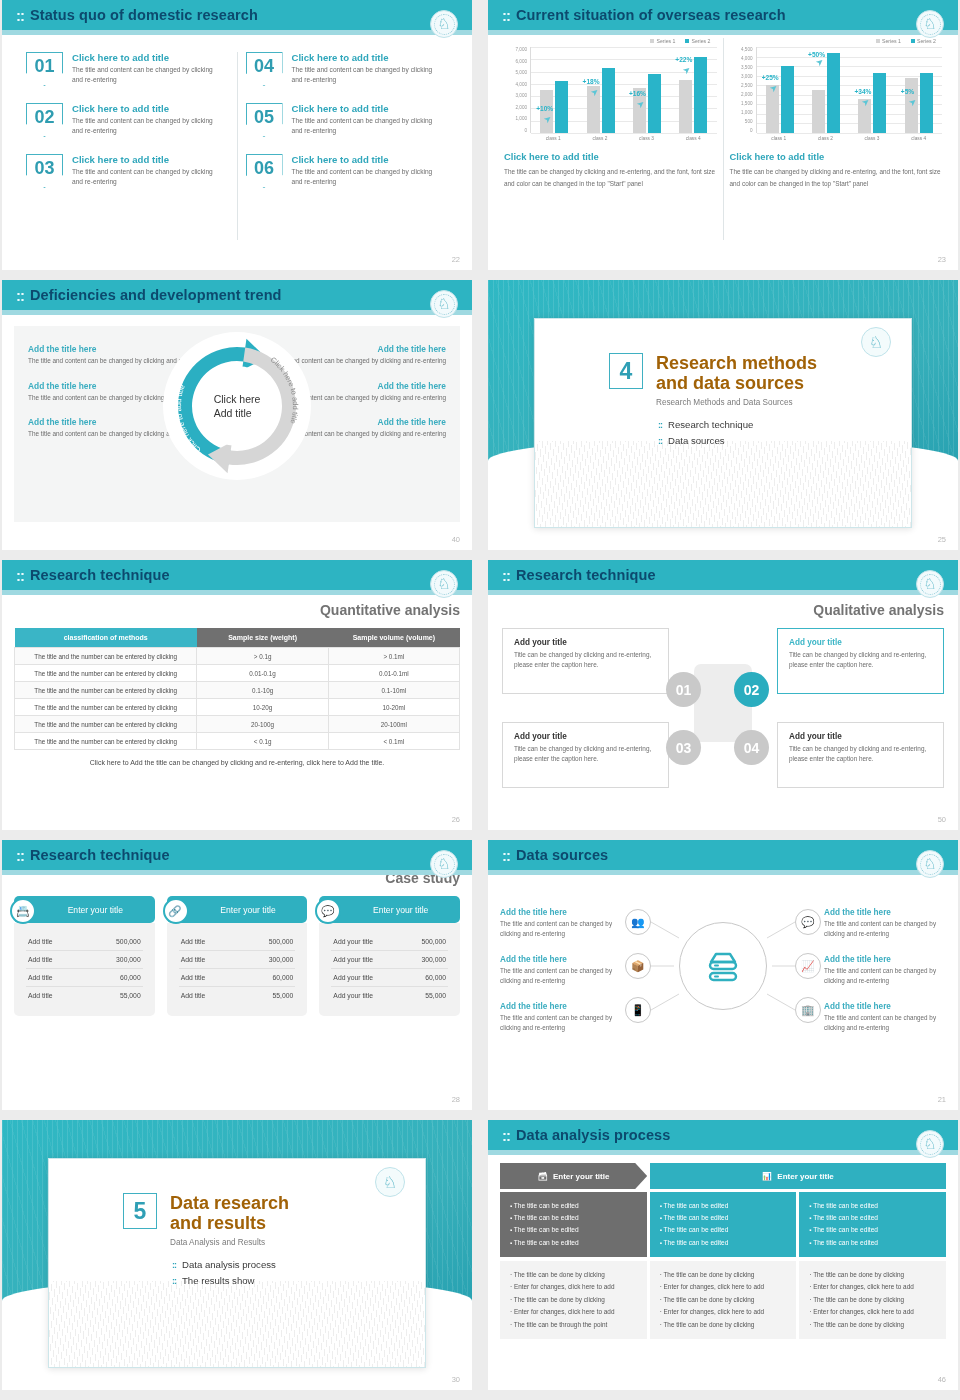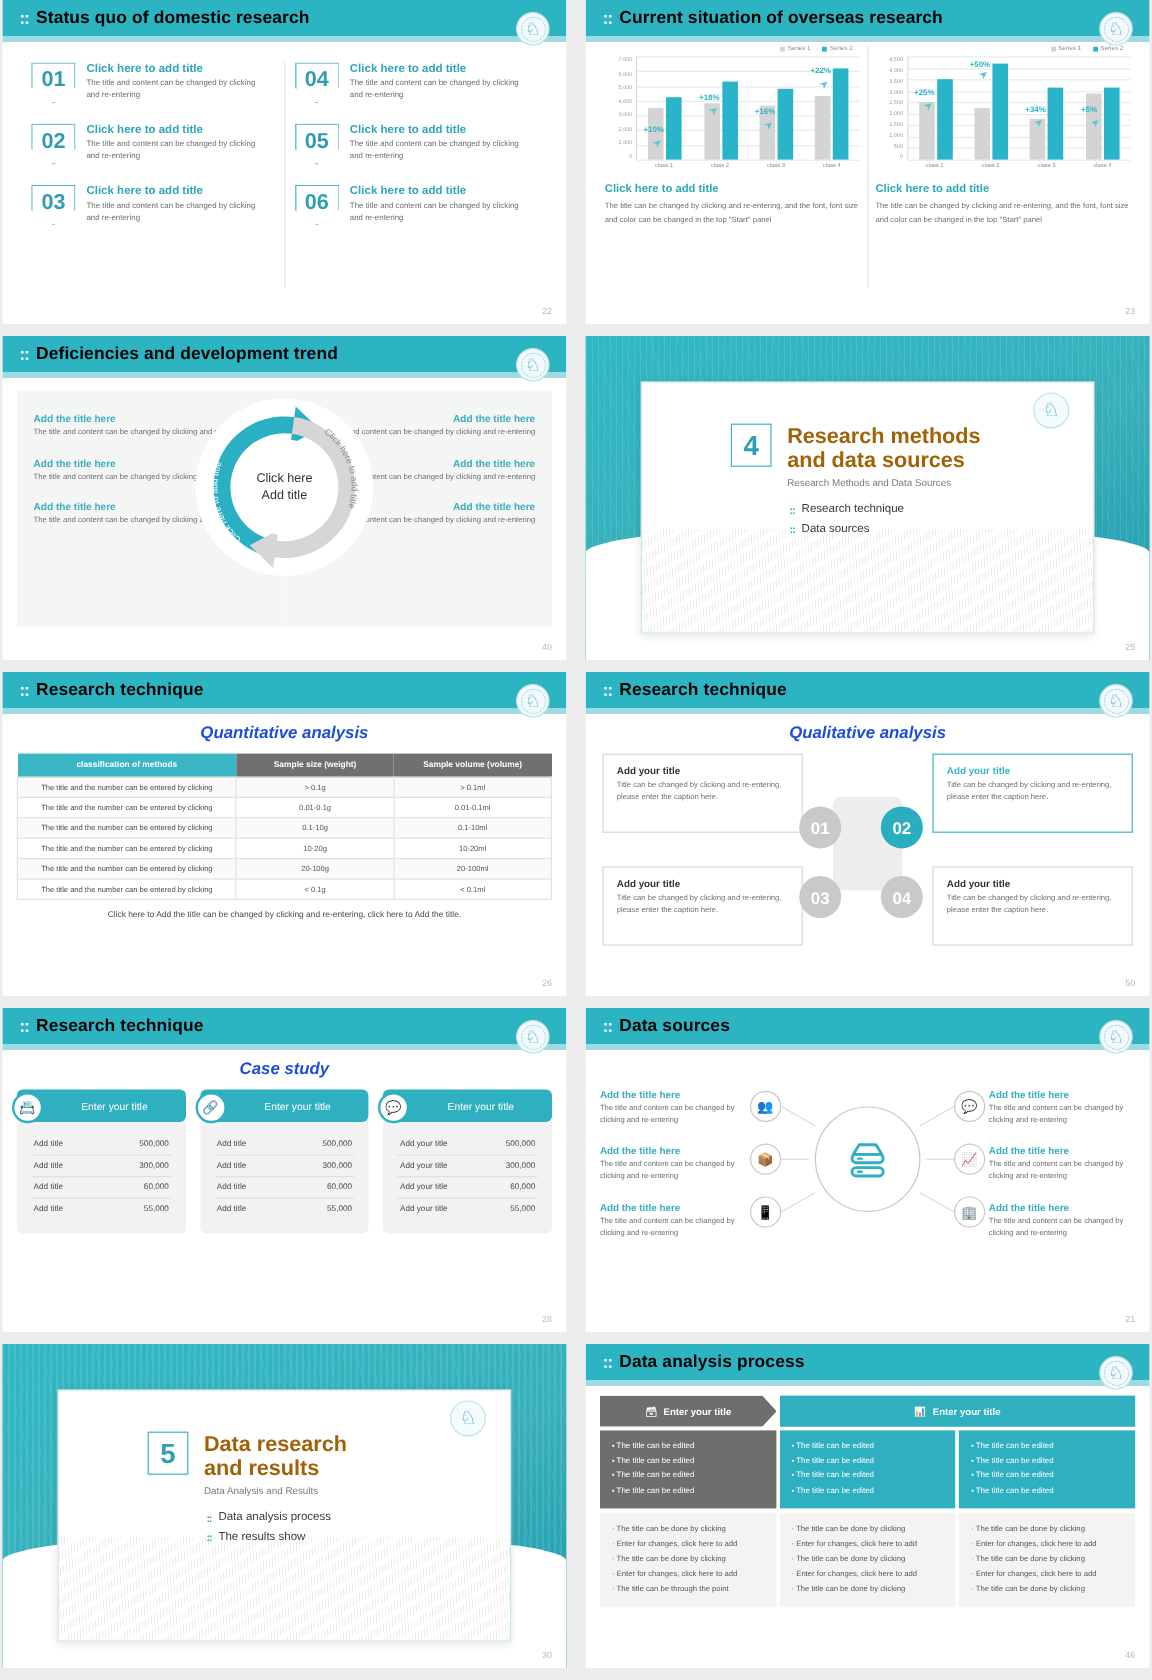--- a/index.html
+++ b/index.html
@@ -26,21 +26,21 @@
     height: 30px; background: #2db4c2;
     display: flex; align-items: center;
     padding-left: 14px;
     position: relative;
   }
   .hdr:after {
     content: ""; position: absolute; left: 0; right: 0; bottom: -5px;
     height: 5px; background: #9fd9e1;
   }
   .hdr .cc { color: #eafafc; font-size: 15px; font-weight: bold; letter-spacing: -1px; margin-right: 6px; }
-  .hdr h2 { color: #000000; font-size: 14.5px; font-weight: bold; letter-spacing: .1px; }
+  .hdr h2 { color: #0c4a6e; font-size: 14.5px; font-weight: bold; letter-spacing: .1px; }
   .seal {
     position: absolute; right: 14px; top: 10px;
     width: 28px; height: 28px; border-radius: 50%;
     background: #f2fafc; border: 1.6px solid #bfe3ea;
     display: flex; align-items: center; justify-content: center;
     font-size: 15px; color: #3aa8bd; font-family: "Liberation Serif", serif;
     z-index: 5;
   }
   .seal:before {
     content: ""; position: absolute; inset: 2.5px;
@@ -90,21 +90,21 @@
   .s23-cap p { color: #6d6d6d; font-size: 6.4px; line-height: 1.8; }
   
   .s24-body { display: flex; padding: 16px 12px 0; height: 212px; gap: 0; position: relative; }
   .s24-panel { flex: 1; background: #f4f5f5; padding: 18px 14px; display: flex; flex-direction: column; gap: 14px; }
   .s24-panel.r { text-align: right; }
   .s24-blk h4 { color: #3badc0; font-size: 8.4px; font-weight: bold; margin-bottom: 2px; }
   .s24-blk p { color: #6d6d6d; font-size: 6.4px; line-height: 1.65; }
   .s24-mid { position: absolute; left: 50%; top: 22px; transform: translateX(-50%);
              width: 148px; height: 148px; background: #fff; border-radius: 50%;
              display: flex; align-items: center; justify-content: center; }
-  .cyc-center { font-size: 10.5px; color: #333; text-align: center; line-height: 1.35; z-index: 3; }
+  .cyc-center { font-size: 10.5px; color: #333; text-align: left; line-height: 1.35; z-index: 3; }
   
   .div-slide { background: linear-gradient(160deg,#2fb8c4 0%,#37b0bb 50%,#1f99ab 100%); }
   .div-tex { position: absolute; inset: 0; opacity: .22;
     background:
       repeating-linear-gradient(90deg, rgba(255,255,255,.5) 0 1px, transparent 1px 5px),
       repeating-linear-gradient(75deg, rgba(255,255,255,.25) 0 1px, transparent 1px 11px); }
   .div-wave { position: absolute; left: 0; right: 0; bottom: 0; height: 112px; background: #fff;
               border-radius: 100% 100% 0 0 / 46px 46px 0 0; }
   .div-card {
     position: absolute; left: 46px; right: 46px; top: 38px; bottom: 22px;
@@ -120,21 +120,21 @@
   .div-ttl { color: #a16207; font-size: 18px; font-weight: bold; line-height: 1.12; }
   .div-sub { color: #7b7b7b; font-size: 8.2px; margin-top: 5px; }
   .div-bullets { margin: 12px 0 0 49px; position: relative; z-index: 2; }
   .div-bullet { display: flex; align-items: center; gap: 6px; margin-bottom: 5px; font-size: 9.6px; color: #3a3a3a; }
   .div-bullet .cc2 { color: #2fa6bb; font-weight: bold; font-size: 9px; letter-spacing: -1px; }
   .div-seal { position: absolute; right: 20px; top: 8px; width: 30px; height: 30px; border-radius: 50%;
               background: #f3fbfc; border: 1.5px solid #bfe3ea; display: flex; align-items: center;
               justify-content: center; font-size: 16px; color: #3aa8bd; font-family: "Liberation Serif", serif; z-index: 4; }
   
   .s26-body { padding: 12px 12px 0; }
-  .sec-title { text-align: center; color: #1d4ed8; font-size: 14px; font-weight: bold; margin-bottom: 10px; font-style: italic; }
+  .sec-title { text-align: right; color: #737373; font-size: 14px; font-weight: bold; margin-bottom: 10px; }
   table.qt { width: 100%; border-collapse: collapse; table-layout: fixed; }
   table.qt th { font-size: 7px; color: #fff; font-weight: bold; padding: 6px 2px; text-align: center; }
   table.qt th.c1 { background: #3ab5c6; width: 41%; }
   table.qt th.c2, table.qt th.c3 { background: #707070; }
   table.qt td { font-size: 6.3px; color: #555; padding: 4.5px 4px; border: .5px solid #e2e2e2; text-align: center; }
   table.qt td.first { text-align: center; color: #4a4a4a; }
   table.qt tr:nth-child(odd) td { background: #fafafa; }
   .s26-foot { text-align: center; font-size: 7px; color: #4a4a4a; margin-top: 9px; }
   
   .s27-body { padding: 12px 14px 0; position: relative; height: 212px; }
@@ -144,21 +144,21 @@
   .q-box h4 { font-size: 8.2px; font-weight: bold; color: #333; margin-bottom: 3px; }
   .q-box.active h4 { color: #3ab5c6; }
   .q-box p { font-size: 6.4px; color: #6d6d6d; line-height: 1.55; }
   .q-hub { position: absolute; left: 50%; top: 74px; transform: translateX(-50%);
            width: 58px; height: 78px; background: #ededed; border-radius: 7px; }
   .q-circ { position: absolute; width: 35px; height: 35px; border-radius: 50%;
             display: flex; align-items: center; justify-content: center;
             color: #fff; font-size: 14px; font-weight: bold; background: #c9c9c9; z-index: 3; }
   .q-circ.on { background: #2aadbf; }
   
-  .s28-body { padding: 12px 12px 0; }
+  .s28-body { padding: 0 12px 0; }
   .cs-row { display: flex; gap: 12px; margin-top: 4px; }
   .cs-card { flex: 1; position: relative; padding-top: 0; }
   .cs-head { background: #2fb0c0; border-radius: 5px; height: 27px; display: flex;
              align-items: center; justify-content: center; color: #fff; font-size: 8.6px; padding-left: 22px; }
   .cs-ico { position: absolute; left: -4px; top: 2px; width: 26px; height: 26px; border-radius: 50%;
             background: #fff; border: 2px solid #2fb0c0; display: flex; align-items: center;
             justify-content: center; color: #2fb0c0; font-size: 11px; z-index: 3; }
   .cs-body { background: #f2f2f2; border-radius: 0 0 5px 5px; padding: 10px 12px 12px; }
   .cs-line { display: flex; justify-content: space-between; font-size: 6.8px; color: #4a4a4a;
              padding: 5px 2px; border-bottom: .5px solid #e0e0e0; }

